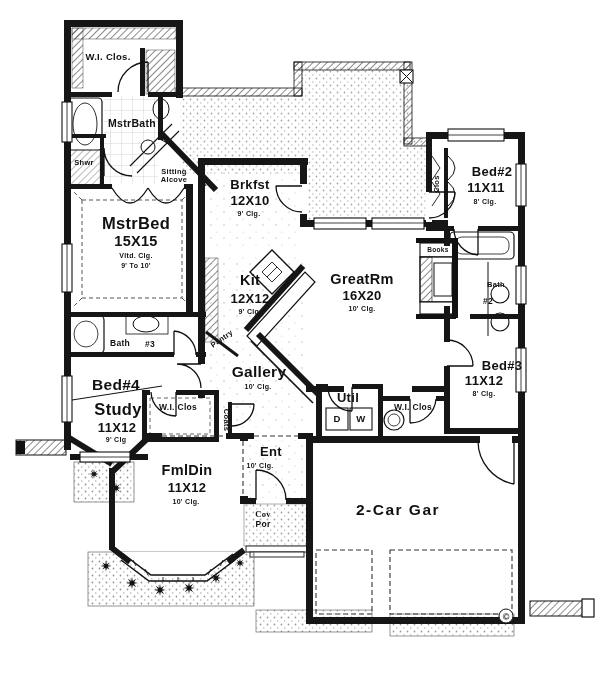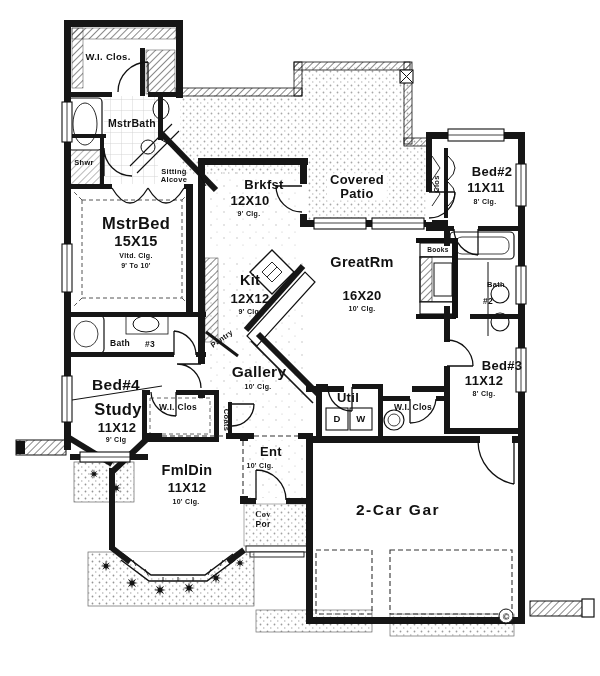--- a/index.html
+++ b/index.html
@@ -325,44 +325,40 @@
   </g>
 </svg>
 
   <div class="lbl s9" style="left:108px;top:57px;">W.I. Clos.</div>
   <div class="lbl s10" style="left:132px;top:124px;">MstrBath</div>
   <div class="lbl s7" style="left:84px;top:163px;">Shwr</div>
   <div class="lbl s7" style="left:174px;top:176px;">
     <div>Sitting</div>
     <div>Alcove</div>
   </div>
-  <div class="lbl s13 box" style="left:357px;top:187px;">
-    <div>Covered</div>
-    <div>Patio</div>
-  </div>
-
-  <div class="lbl s13" style="left:264px;top:185px;">Brkfst</div>
+
+  <div class="lbl s13" style="left:250px;top:185px;">Brkfst</div>
   <div class="lbl s13" style="left:250px;top:201px;">12X10</div>
   <div class="lbl s6" style="left:249px;top:214px;">9' Clg.</div>
 
   <div class="lbl s13" style="left:486px;top:172px;padding-left:12px;">Bed#2</div>
   <div class="lbl s13" style="left:486px;top:188px;">11X11</div>
   <div class="lbl s6" style="left:485px;top:202px;">8' Clg.</div>
   <div class="lbl s7 rotccw" style="left:437px;top:184px;">Clos</div>
 
   <div class="lbl s16" style="left:136px;top:224px;">MstrBed</div>
   <div class="lbl s14" style="left:136px;top:242px;">15X15</div>
   <div class="lbl s6" style="left:136px;top:256px;">Vltd. Clg.</div>
   <div class="lbl s6" style="left:136px;top:266px;">9' To 10'</div>
 
   <div class="lbl s14" style="left:250px;top:281px;">Kit</div>
   <div class="lbl s13" style="left:250px;top:299px;">12X12</div>
   <div class="lbl s6" style="left:250px;top:312px;">9' Clg.</div>
 
-  <div class="lbl s14" style="left:362px;top:263px;">GreatRm</div>
+  <div class="lbl s14" style="left:362px;top:280px;">GreatRm</div>
   <div class="lbl s13" style="left:362px;top:296px;">16X20</div>
   <div class="lbl s6" style="left:362px;top:309px;">10' Clg.</div>
   <div class="lbl" style="left:438px;top:250px;font-size:6.5px;font-weight:700;">Books</div>
 
   <div class="lbl s7" style="left:496px;top:285px;">Bath</div>
   <div class="lbl s8" style="left:488px;top:301px;">#2</div>
 
   <div class="lbl s13" style="left:484px;top:366px;padding-left:36px;">Bed#3</div>
   <div class="lbl s13" style="left:484px;top:381px;">11X12</div>
   <div class="lbl s6" style="left:484px;top:394px;">8' Clg.</div>

